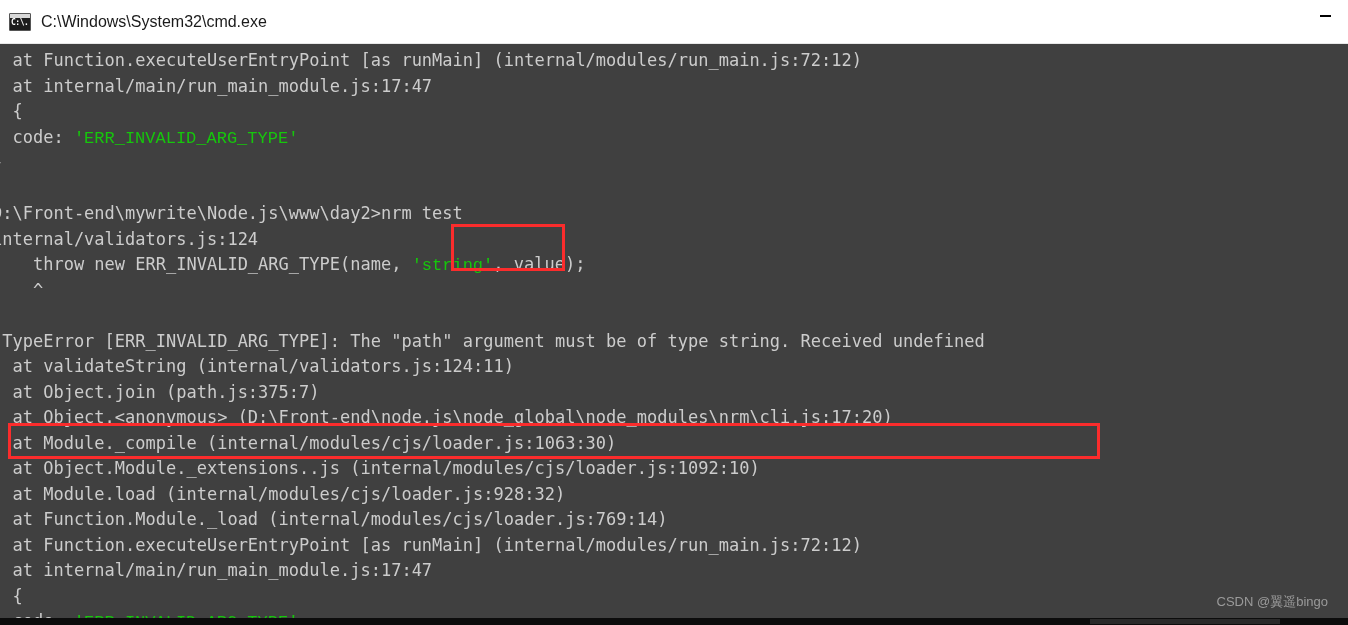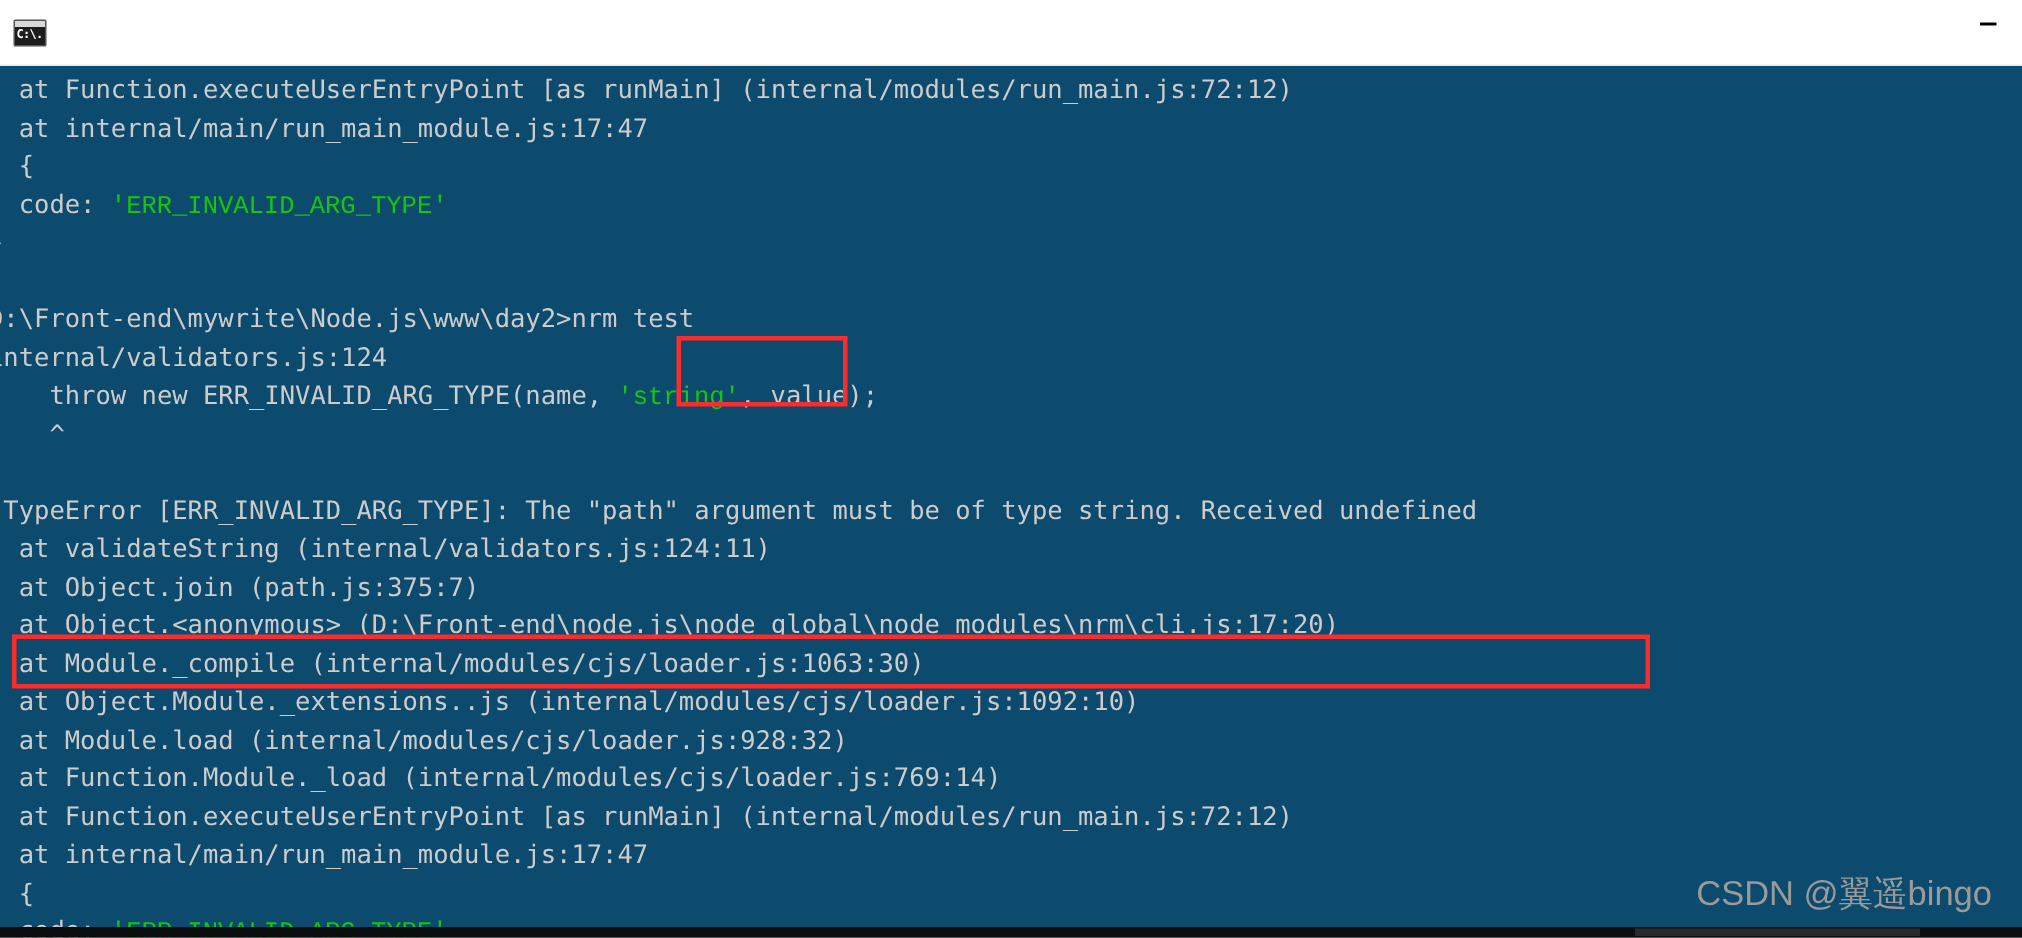--- a/index.html
+++ b/index.html
@@ -92,21 +92,21 @@
     border-top: 2px solid #000000;
   }
 
   
   .terminal {
     position: absolute;
     top: 44px;
     left: 0;
     width: 1348px;
     height: 581px;
-    background: #0c4a6e;
+    background: #404040;
     overflow: hidden;
   }
   .console-text {
     position: absolute;
     top: 0;
     left: -8px;
     margin: 0;
     padding: 4px 0 0 0;
     font-family: "DejaVu Sans Mono", monospace;
     font-size: 17px;
@@ -128,21 +128,21 @@
   }
   #redbox-nrm   { left: 451px; top: 180px; width: 114px; height: 47px; }
   #redbox-stack { left: 8px;  top: 379px; width: 1092px; height: 36px; }
 
   
   .watermark {
     position: absolute;
     right: 20px;
     bottom: 14px;
     font-family: "Liberation Sans", sans-serif;
-    font-size: 23px;
+    font-size: 13px;
     color: #9a9a9a;
     white-space: nowrap;
   }
 
   
   .hscroll {
     position: absolute;
     left: 0;
     bottom: 0;
     width: 1348px;
@@ -160,20 +160,21 @@
 </style>
 </head>
 <body>
 
 <div class="window">
 
   <div class="titlebar">
     <div class="title-icon">
       <span class="glyph">C:\.</span>
     </div>
+    <div class="title-text">C:\Windows\System32\cmd.exe</div>
     <div class="titlebar-buttons">
       <div class="win-btn">
         <span class="bar"></span>
       </div>
     </div>
   </div>
 
   <div class="terminal">
     <pre class="console-text"><span class="ln">  at Function.executeUserEntryPoint [as runMain] (internal/modules/run_main.js:72:12)</span><span class="ln">  at internal/main/run_main_module.js:17:47</span><span class="ln">] {</span><span class="ln">  code: <span class="str">'ERR_INVALID_ARG_TYPE'</span></span><span class="ln">}</span><span class="ln">&nbsp;</span><span class="ln">D:\Front-end\mywrite\Node.js\www\day2&gt;nrm test</span><span class="ln">internal/validators.js:124</span><span class="ln">    throw new ERR_INVALID_ARG_TYPE(name, <span class="str">'string'</span>, value);</span><span class="ln">    ^</span><span class="ln">&nbsp;</span><span class="ln">[TypeError [ERR_INVALID_ARG_TYPE]: The "path" argument must be of type string. Received undefined</span><span class="ln">  at validateString (internal/validators.js:124:11)</span><span class="ln">  at Object.join (path.js:375:7)</span><span class="ln">  at Object.&lt;anonymous&gt; (D:\Front-end\node.js\node_global\node_modules\nrm\cli.js:17:20)</span><span class="ln">  at Module._compile (internal/modules/cjs/loader.js:1063:30)</span><span class="ln">  at Object.Module._extensions..js (internal/modules/cjs/loader.js:1092:10)</span><span class="ln">  at Module.load (internal/modules/cjs/loader.js:928:32)</span><span class="ln">  at Function.Module._load (internal/modules/cjs/loader.js:769:14)</span><span class="ln">  at Function.executeUserEntryPoint [as runMain] (internal/modules/run_main.js:72:12)</span><span class="ln">  at internal/main/run_main_module.js:17:47</span><span class="ln">] {</span><span class="ln">  code: <span class="str">'ERR_INVALID_ARG_TYPE'</span></span></pre>
 

